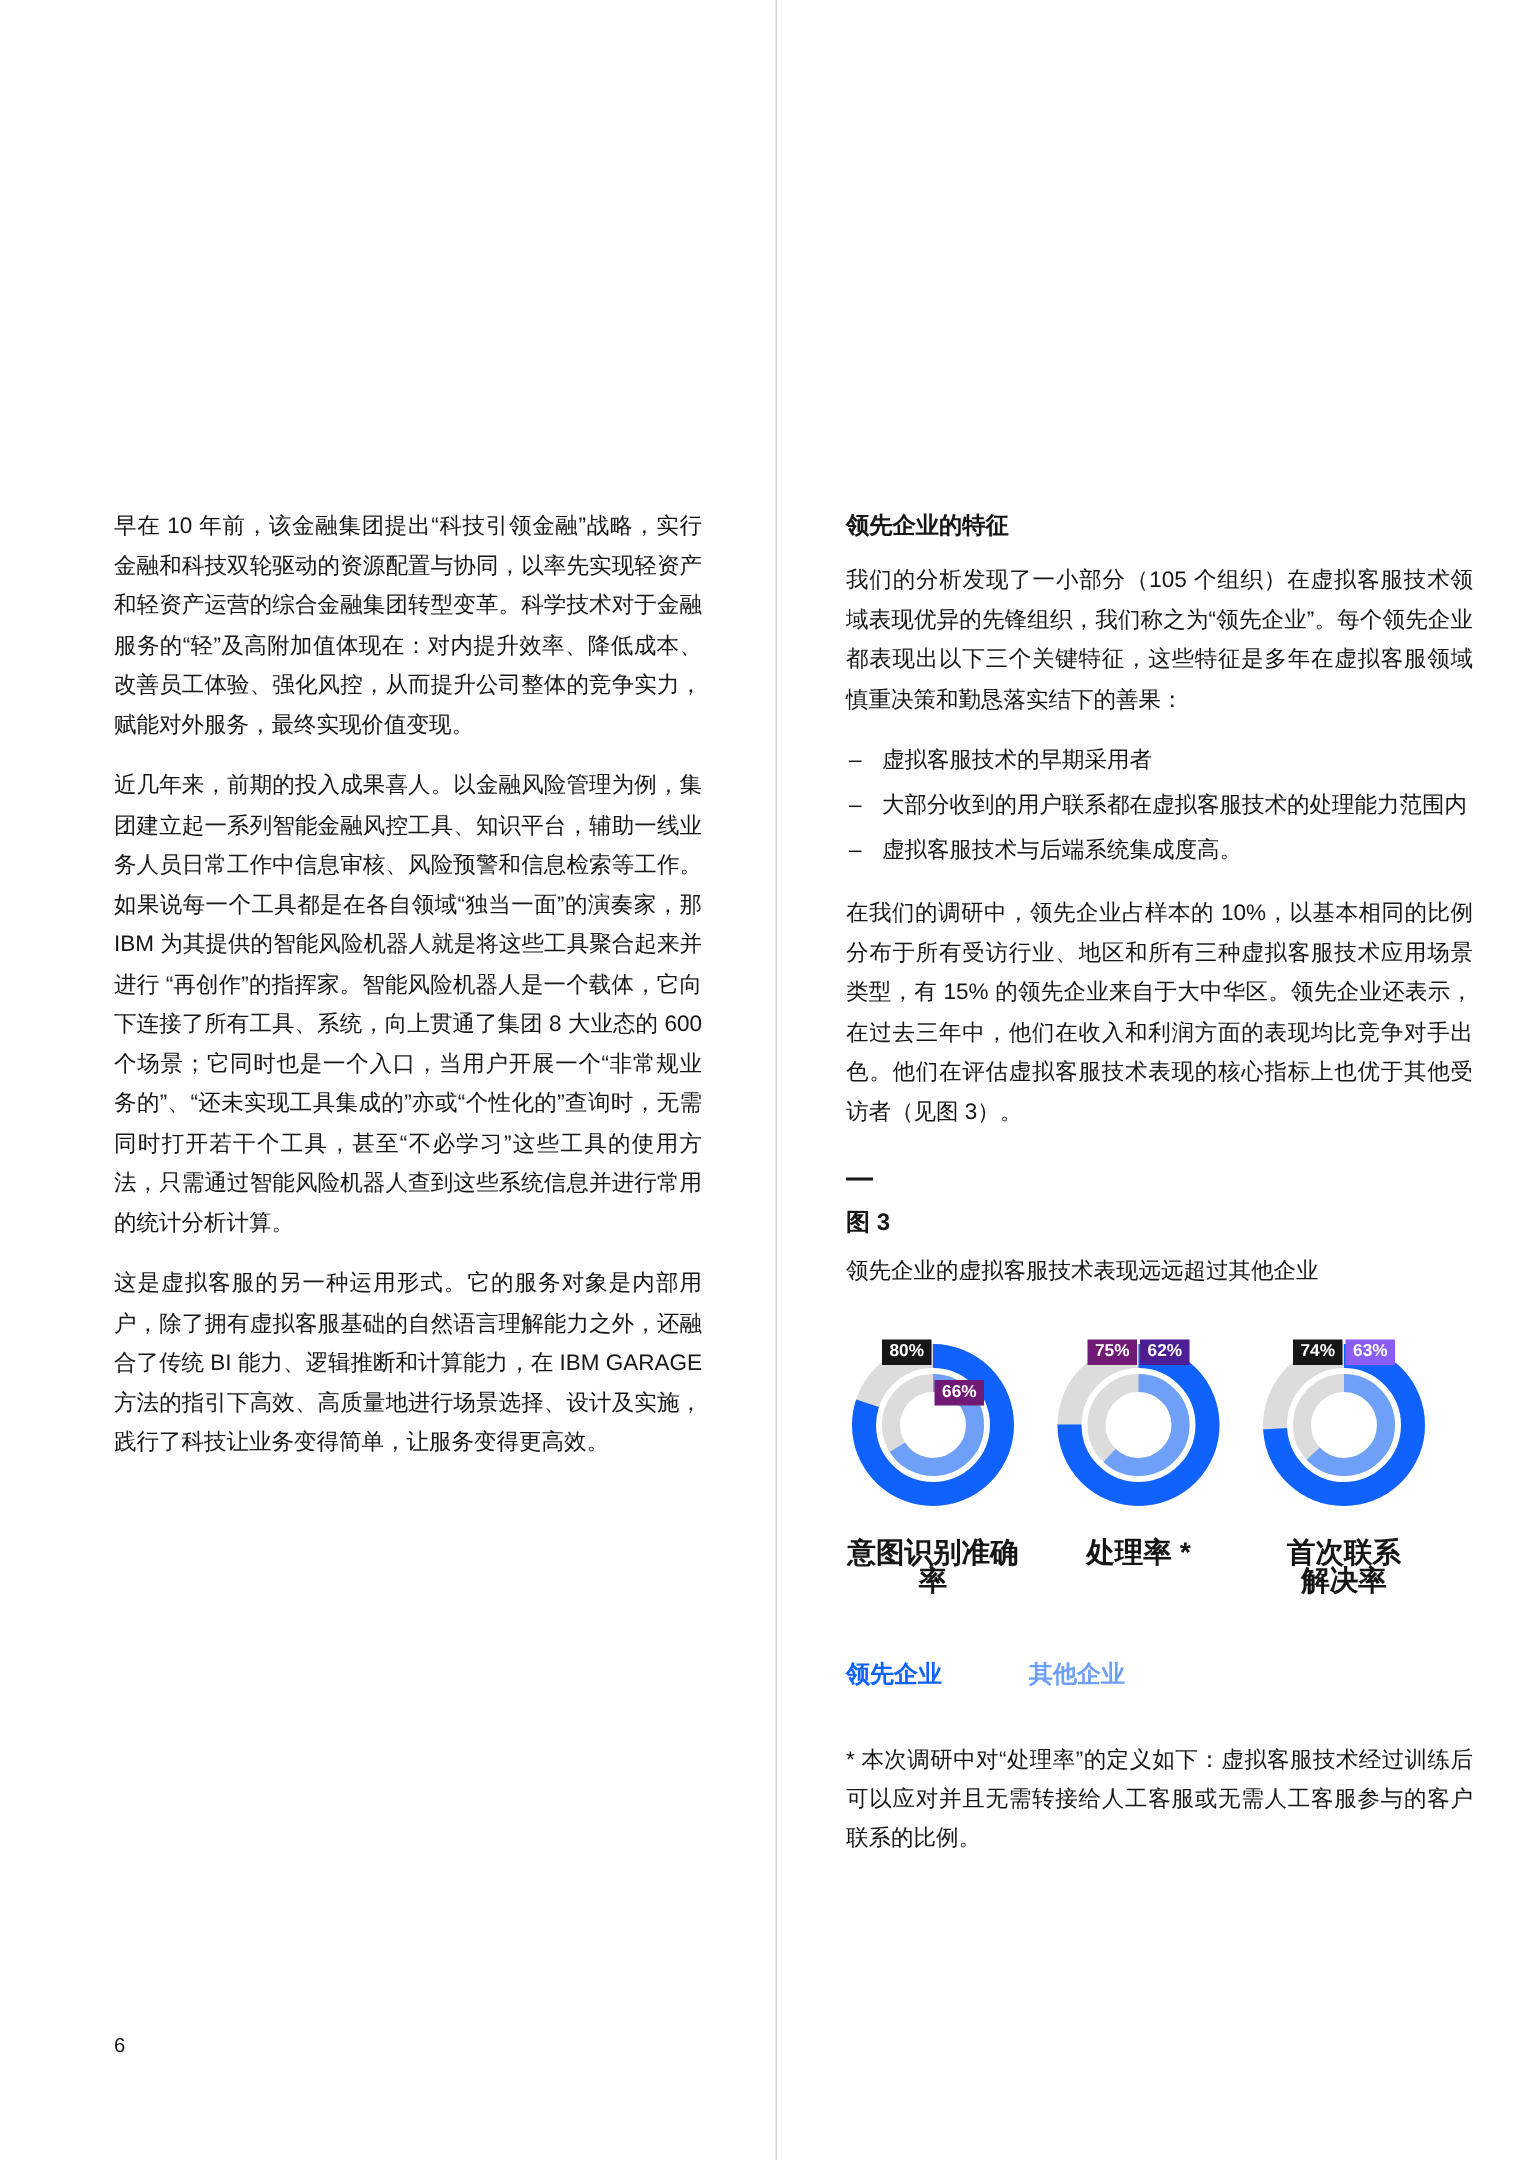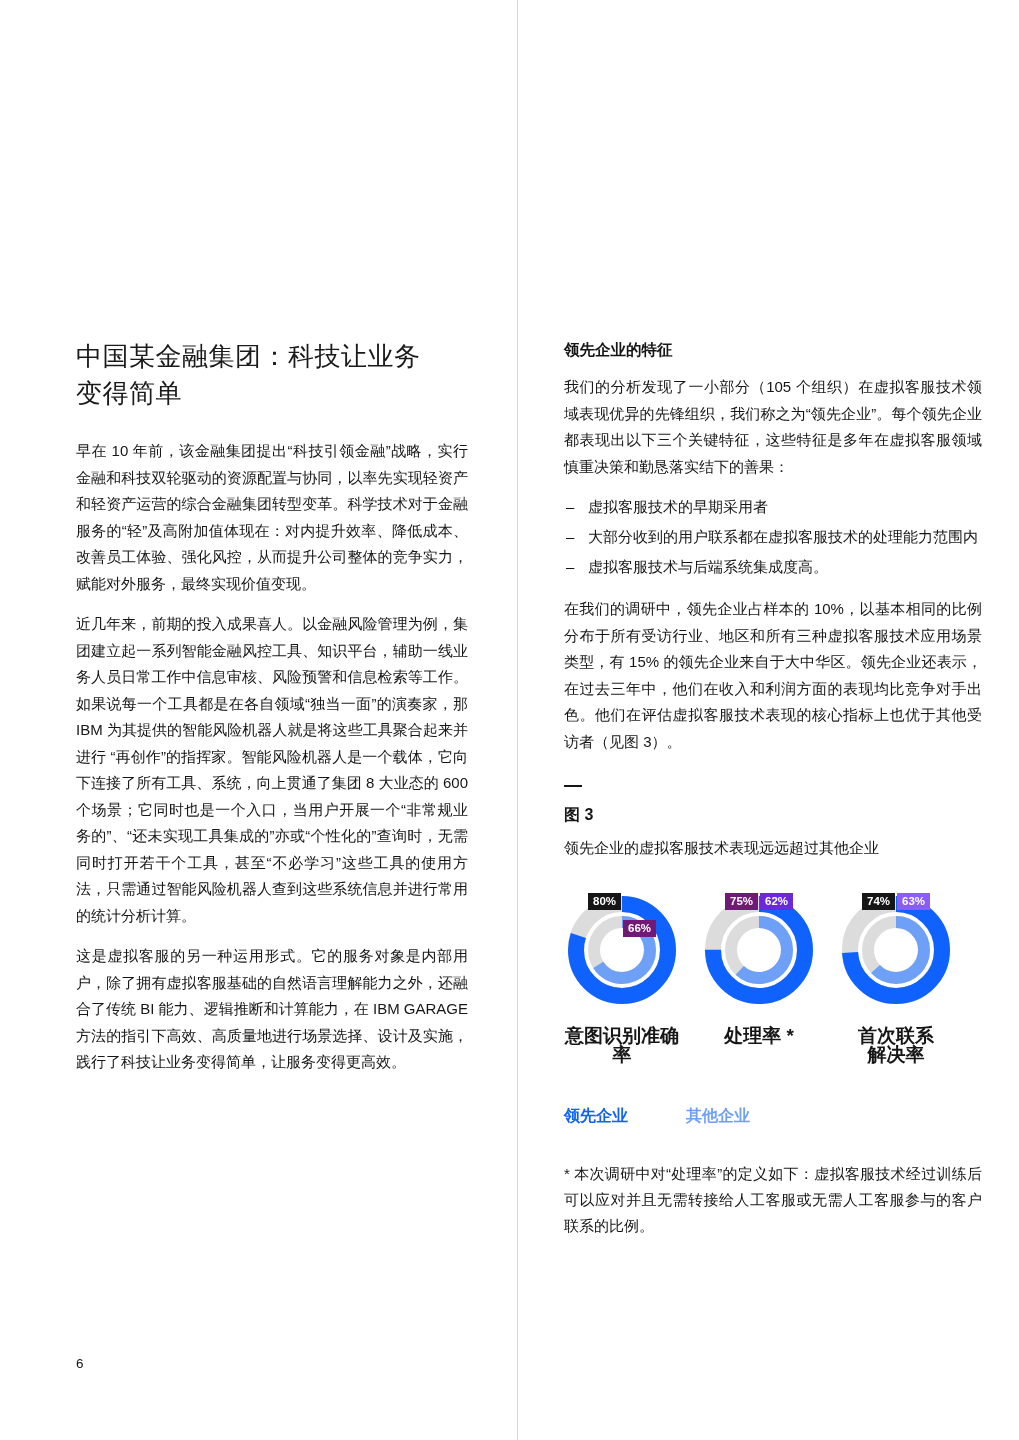--- a/index.html
+++ b/index.html
@@ -64,24 +64,20 @@
   .page-number { position:absolute; left:76px; top:1356px; font-size:13.5px; color:#161616; }
 </style>
 </head>
 <body>
 
 <div class="page">
 
   <div class="col-divider"></div>
 
   <div class="left-col">
-    <h1 class="article-title">
-      <span>中国某金融集团：科技让业务</span>
-      <span>变得简单</span>
-    </h1>
     <p class="body-p">早在 10 年前，该金融集团提出“科技引领金融”战略，实行金融和科技双轮驱动的资源配置与协同，以率先实现轻资产和轻资产运营的综合金融集团转型变革。科学技术对于金融服务的“轻”及高附加值体现在：对内提升效率、降低成本、改善员工体验、强化风控，从而提升公司整体的竞争实力，赋能对外服务，最终实现价值变现。</p>
     <p class="body-p">近几年来，前期的投入成果喜人。以金融风险管理为例，集团建立起一系列智能金融风控工具、知识平台，辅助一线业务人员日常工作中信息审核、风险预警和信息检索等工作。如果说每一个工具都是在各自领域“独当一面”的演奏家，那 IBM 为其提供的智能风险机器人就是将这些工具聚合起来并进行 “再创作”的指挥家。智能风险机器人是一个载体，它向下连接了所有工具、系统，向上贯通了集团 8 大业态的 600 个场景；它同时也是一个入口，当用户开展一个“非常规业务的”、“还未实现工具集成的”亦或“个性化的”查询时，无需同时打开若干个工具，甚至“不必学习”这些工具的使用方法，只需通过智能风险机器人查到这些系统信息并进行常用的统计分析计算。</p>
     <p class="body-p">这是虚拟客服的另一种运用形式。它的服务对象是内部用户，除了拥有虚拟客服基础的自然语言理解能力之外，还融合了传统 BI 能力、逻辑推断和计算能力，在 IBM GARAGE 方法的指引下高效、高质量地进行场景选择、设计及实施，践行了科技让业务变得简单，让服务变得更高效。</p>
   </div>
 
   <div class="right-col">
     <h2 class="sec-heading">领先企业的特征</h2>
     <p class="body-p">我们的分析发现了一小部分（105 个组织）在虚拟客服技术领域表现优异的先锋组织，我们称之为“领先企业”。每个领先企业都表现出以下三个关键特征，这些特征是多年在虚拟客服领域慎重决策和勤恳落实结下的善果：</p>
     <ul class="bullets">
       <li>虚拟客服技术的早期采用者</li>
@@ -104,21 +100,21 @@
               <circle cx="58" cy="58" r="46" fill="none" stroke="#dcdcdc" stroke-width="16" stroke-dasharray="289.02652413026095 289.02652413026095" transform="rotate(-90 58 58)"></circle>
               <circle cx="58" cy="58" r="46" fill="none" stroke="#0f62fe" stroke-width="16" stroke-dasharray="231.22121930420877 289.02652413026095" transform="rotate(-90 58 58)"></circle>
               <circle cx="58" cy="58" r="28" fill="none" stroke="#dcdcdc" stroke-width="12" stroke-dasharray="175.92918860102841 175.92918860102841" transform="rotate(-90 58 58)"></circle>
               <circle cx="58" cy="58" r="28" fill="none" stroke="#6ea0f7" stroke-width="12" stroke-dasharray="116.11326447667876 175.92918860102841" transform="rotate(-90 58 58)"></circle>
             </svg></div>
         <div class="donut-cat">意图识别准确率</div>
       </div>
       <div class="donut-col">
         <div class="chips">
           <span class="chip chip-lead" style="background: #701a75; color: rgb(255, 255, 255);">75%</span>
-          <span class="chip chip-other" style="background: #6d28d9; color: rgb(255, 255, 255);">62%</span>
+          <span class="chip chip-other" style="background: #4c1d95; color: rgb(255, 255, 255);">62%</span>
         </div>
         <div class="donut-svg"><svg viewBox="0 0 116 116" width="116" height="116">
               <circle cx="58" cy="58" r="46" fill="none" stroke="#dcdcdc" stroke-width="16" stroke-dasharray="289.02652413026095 289.02652413026095" transform="rotate(-90 58 58)"></circle>
               <circle cx="58" cy="58" r="46" fill="none" stroke="#0f62fe" stroke-width="16" stroke-dasharray="216.76989309769573 289.02652413026095" transform="rotate(-90 58 58)"></circle>
               <circle cx="58" cy="58" r="28" fill="none" stroke="#dcdcdc" stroke-width="12" stroke-dasharray="175.92918860102841 175.92918860102841" transform="rotate(-90 58 58)"></circle>
               <circle cx="58" cy="58" r="28" fill="none" stroke="#6ea0f7" stroke-width="12" stroke-dasharray="109.07609693263761 175.92918860102841" transform="rotate(-90 58 58)"></circle>
             </svg></div>
         <div class="donut-cat">处理率 *</div>
       </div>
       <div class="donut-col">

